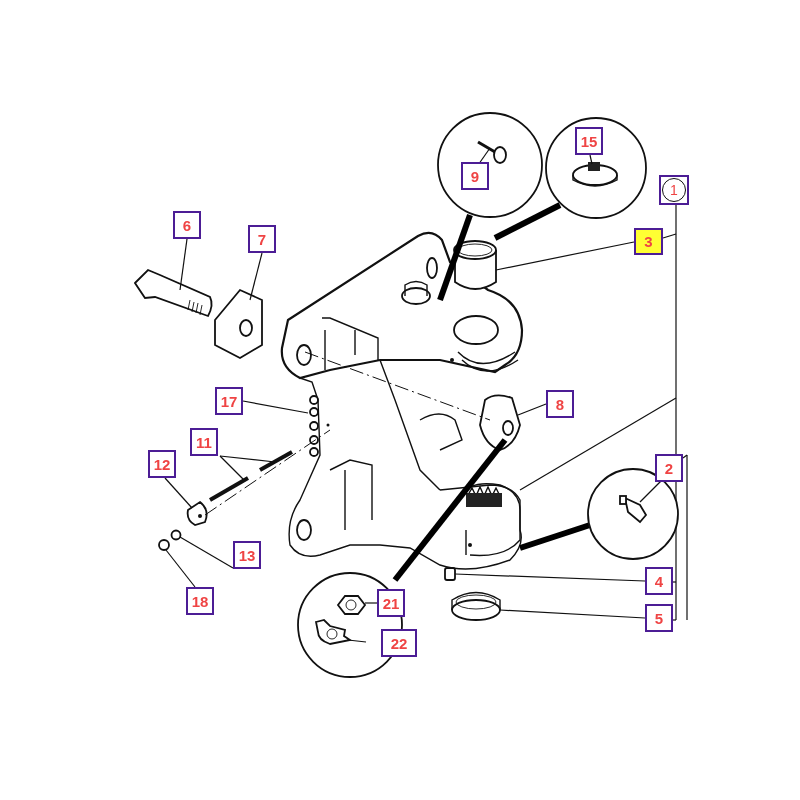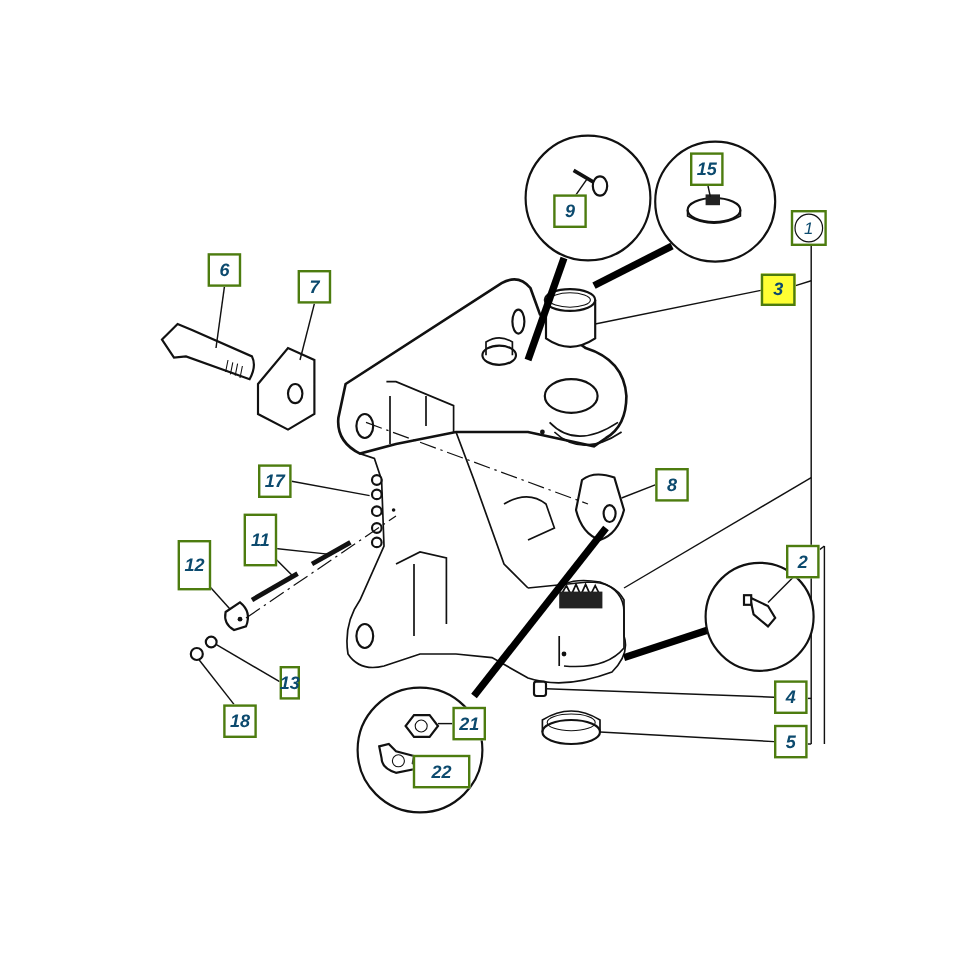--- a/index.html
+++ b/index.html
@@ -1,22 +1,22 @@
 <!DOCTYPE html>
 <html><head>
 <meta charset="utf-8">
 <style>
   html, body { margin:0; padding:0; background:#ffffff; }
   body { width:800px; height:800px; position:relative; overflow:hidden;
          font-family:"Liberation Sans", sans-serif; }
   #diagram { position:absolute; left:0; top:0; width:800px; height:800px; }
-  .callout { position:absolute; box-sizing:border-box; border:2px solid #4d7c0f;
-             background:#ffffff; color:#0c4a6e; font-weight:bold; font-size:15px;
+  .callout { position:absolute; box-sizing:border-box; border:2px solid #4c1d95;
+             background:#ffffff; color:#ef4444; font-weight:bold; font-size:15px;
              display:flex; align-items:center; justify-content:center;
-             cursor:pointer;font-style:italic; }
+             cursor:pointer; }
   .callout.highlight { background:#ffff33; }
   .callout.circle-ref span { display:flex; align-items:center; justify-content:center;
              width:22px; height:22px; border:1.5px solid #111; border-radius:50%;
              font-weight:normal; font-size:14px; background:#fff; }
   .ln { stroke:#111; stroke-width:1.4; fill:none; }
   .thk { stroke:#111; stroke-width:2.2; fill:none; }
   .part { stroke:#111; stroke-width:1.8; fill:#fff; }
   .leader { stroke:#111; stroke-width:1.2; fill:none; }
   .bigleader { stroke:#000; stroke-width:6; }
   .thin { stroke:#111; stroke-width:0.9; fill:none; }
@@ -193,33 +193,33 @@
   </div>
 <div class="callout" style="left:546px;top:390px;width:28px;height:28px;">
     <span>8</span>
   </div>
 <div class="callout" style="left:461px;top:162px;width:28px;height:28px;">
     <span>9</span>
   </div>
 <div class="callout" style="left:215px;top:387px;width:28px;height:28px;">
     <span>17</span>
   </div>
-<div class="callout" style="left:203px;top:428px;width:28px;height:44px;">
+<div class="callout" style="left:190px;top:428px;width:28px;height:28px;">
     <span>11</span>
   </div>
-<div class="callout" style="left:148px;top:450px;width:28px;height:42px;">
+<div class="callout" style="left:148px;top:450px;width:28px;height:28px;">
     <span>12</span>
   </div>
-<div class="callout" style="left:233px;top:555px;width:17px;height:28px;align-items:center;">
+<div class="callout" style="left:233px;top:541px;width:28px;height:28px;align-items:center;">
     <span>13</span>
   </div>
 <div class="callout" style="left:186px;top:587px;width:28px;height:28px;">
     <span>18</span>
   </div>
 <div class="callout" style="left:575px;top:127px;width:28px;height:28px;">
     <span>15</span>
   </div>
 <div class="callout" style="left:377px;top:589px;width:28px;height:28px;">
     <span>21</span>
   </div>
-<div class="callout" style="left:344px;top:629px;width:48px;height:28px;">
+<div class="callout" style="left:381px;top:629px;width:36px;height:28px;">
     <span>22</span>
   </div>
 
 </body></html>

